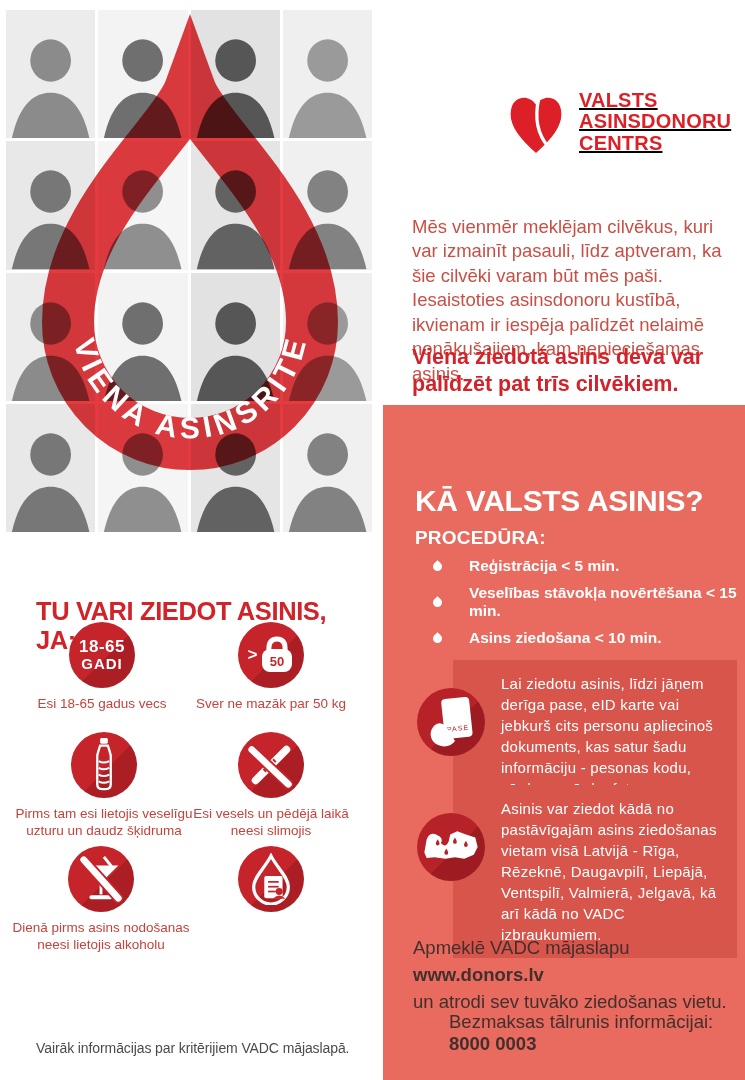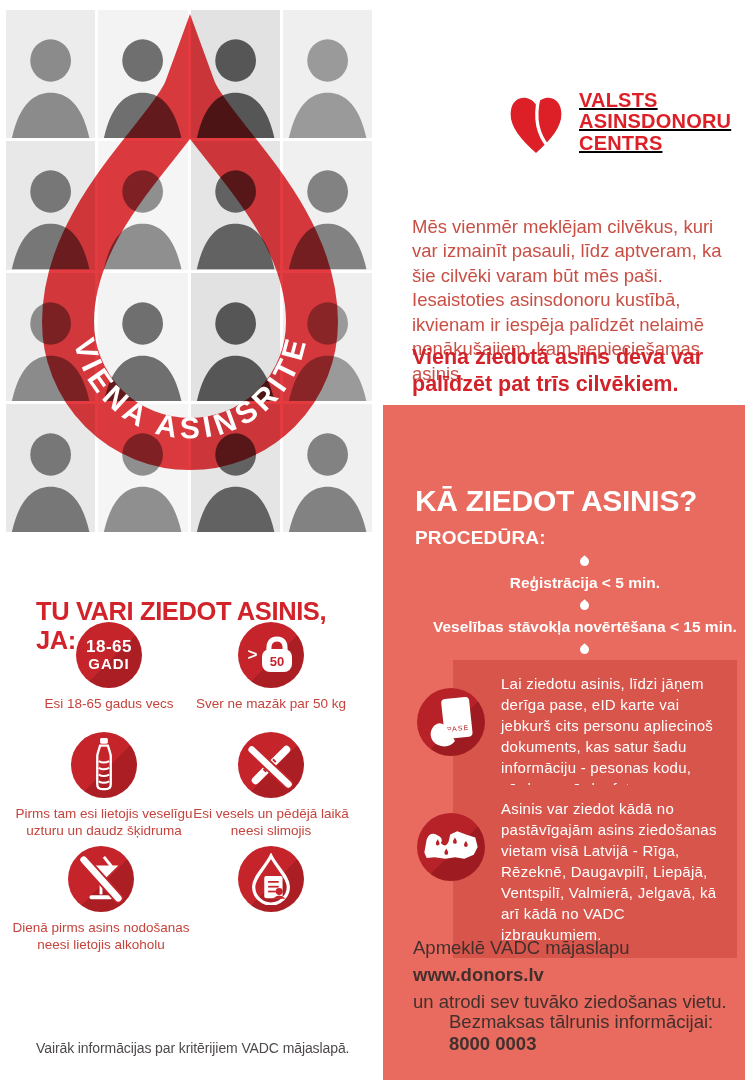--- a/index.html
+++ b/index.html
@@ -27,21 +27,21 @@
   .logo{position:absolute;left:505px;top:88px;display:flex;align-items:flex-start;text-decoration:underline;}
   .logo-name{margin-left:12px;color:#dd2027;font-size:20px;line-height:1.07;font-weight:600;letter-spacing:.2px;margin-top:2px;}
   
   .intro-paragraph{position:absolute;left:412px;top:196px;width:327px;color:#c94f45;font-size:18.5px;line-height:1.33;font-weight:500;}
   .intro-highlight{position:absolute;left:412px;top:322px;width:320px;color:#d2232a;font-size:21.5px;line-height:1.26;font-weight:800;}
   
   .panel{position:absolute;left:383px;top:405px;width:362px;height:675px;background:#e96a5e;color:#fff;}
   .panel-title{position:absolute;left:32px;top:54px;font-size:30px;font-weight:800;letter-spacing:-.3px;}
   .procedure-label{position:absolute;left:32px;top:122px;font-size:19px;font-weight:800;letter-spacing:.2px;}
   .steps{position:absolute;left:50px;top:152px;}
-  .step-row{display:flex;align-items:center;gap:8px;margin-bottom:9px;flex-direction:column;}
+  .step-row{display:flex;align-items:center;gap:27px;margin-bottom:9px;}
   .bullet-drop{width:9px;height:9px;background:#fff;border-radius:0 50% 50% 50%;transform:rotate(45deg);flex:0 0 auto;}
   .step-text{font-size:15.5px;font-weight:700;}
   .info-box{position:absolute;left:70px;width:284px;background:#d8554c;color:#fff;}
   .info-box .box-text{padding:13px 14px 13px 48px;font-size:15px;line-height:1.4;letter-spacing:.25px;font-weight:400;}
   .box1{top:255px;min-height:124px;}
   .box2{top:380px;min-height:132px;}
   .icon-circle{position:absolute;width:68px;height:68px;border-radius:50%;
     background:linear-gradient(135deg,#b62228 55%,#9e1c21 55%);
     display:flex;align-items:center;justify-content:center;z-index:2;}
   .circ1{left:34px;top:283px;}
@@ -49,21 +49,21 @@
   .website-block{position:absolute;left:30px;top:530px;font-size:18.5px;line-height:1.45;color:#42302d;font-weight:500;}
   .website-block b,.phone-block b{font-weight:800;}
   .phone-block{position:absolute;left:30px;top:606px;font-size:18.5px;color:#42302d;font-weight:500;margin-left:36px;}
   
   .criteria-title{position:absolute;left:36px;top:576px;width:330px;color:#d2232a;font-size:25.5px;font-weight:800;letter-spacing:-.4px;}
   .cell{position:absolute;display:flex;flex-direction:column;align-items:center;text-align:center;}
   .cell .red-circle{width:66px;height:66px;border-radius:50%;
     background:linear-gradient(135deg,#c5242b 55%,#aa1e24 55%);
     display:flex;align-items:center;justify-content:center;}
   .cell .caption{margin-top:8px;color:#c5433c;font-size:13.5px;line-height:1.24;font-weight:400;}
-  .c1{left:20px;top:622px;width:178px;}
+  .c1{left:13px;top:622px;width:178px;}
   .c2{left:176px;top:622px;width:190px;}
   .c3{left:14px;top:732px;width:180px;}
   .c4{left:176px;top:732px;width:190px;}
   .c5{left:12px;top:846px;width:178px;}
   .c6{left:170px;top:846px;width:202px;}
   .badge-text{color:#fff;font-weight:700;text-align:center;line-height:1.05;}
   .badge-text .l1{font-size:17px;letter-spacing:.5px;}
   .badge-text .l2{font-size:15px;letter-spacing:1px;}
   .kb-wrap{display:flex;align-items:center;gap:3px;}
   .gt{color:#fff;font-size:17px;font-weight:800;}
@@ -282,21 +282,21 @@
         <line x1="20" y1="40" x2="28" y2="40" stroke="#c5242b" stroke-width="1.8"></line>
         <circle cx="31.5" cy="40" r="3.6" fill="#c5242b"></circle>
         <path d="M25.5 47 Q31.5 41.5 37.5 47 L37.5 47.5 L25.5 47.5 Z" fill="#c5242b"></path>
       </svg>
     </div>
   </div>
 
   <p class="footnote">Vairāk informācijas par kritērijiem VADC mājaslapā.</p>
 
   <div class="panel">
-    <h2 class="panel-title">KĀ ZIEDOT ASINIS?</h2>
+    <h2 class="panel-title">KĀ VALSTS ASINIS?</h2>
     <div class="procedure-label">PROCEDŪRA:</div>
 
     <div class="steps">
       <div class="step-row">
         <span class="bullet-drop"></span>
         <span class="step-text">Reģistrācija &lt; 5 min.</span>
       </div>
       <div class="step-row">
         <span class="bullet-drop"></span>
         <span class="step-text">Veselības stāvokļa novērtēšana &lt; 15 min.</span>

